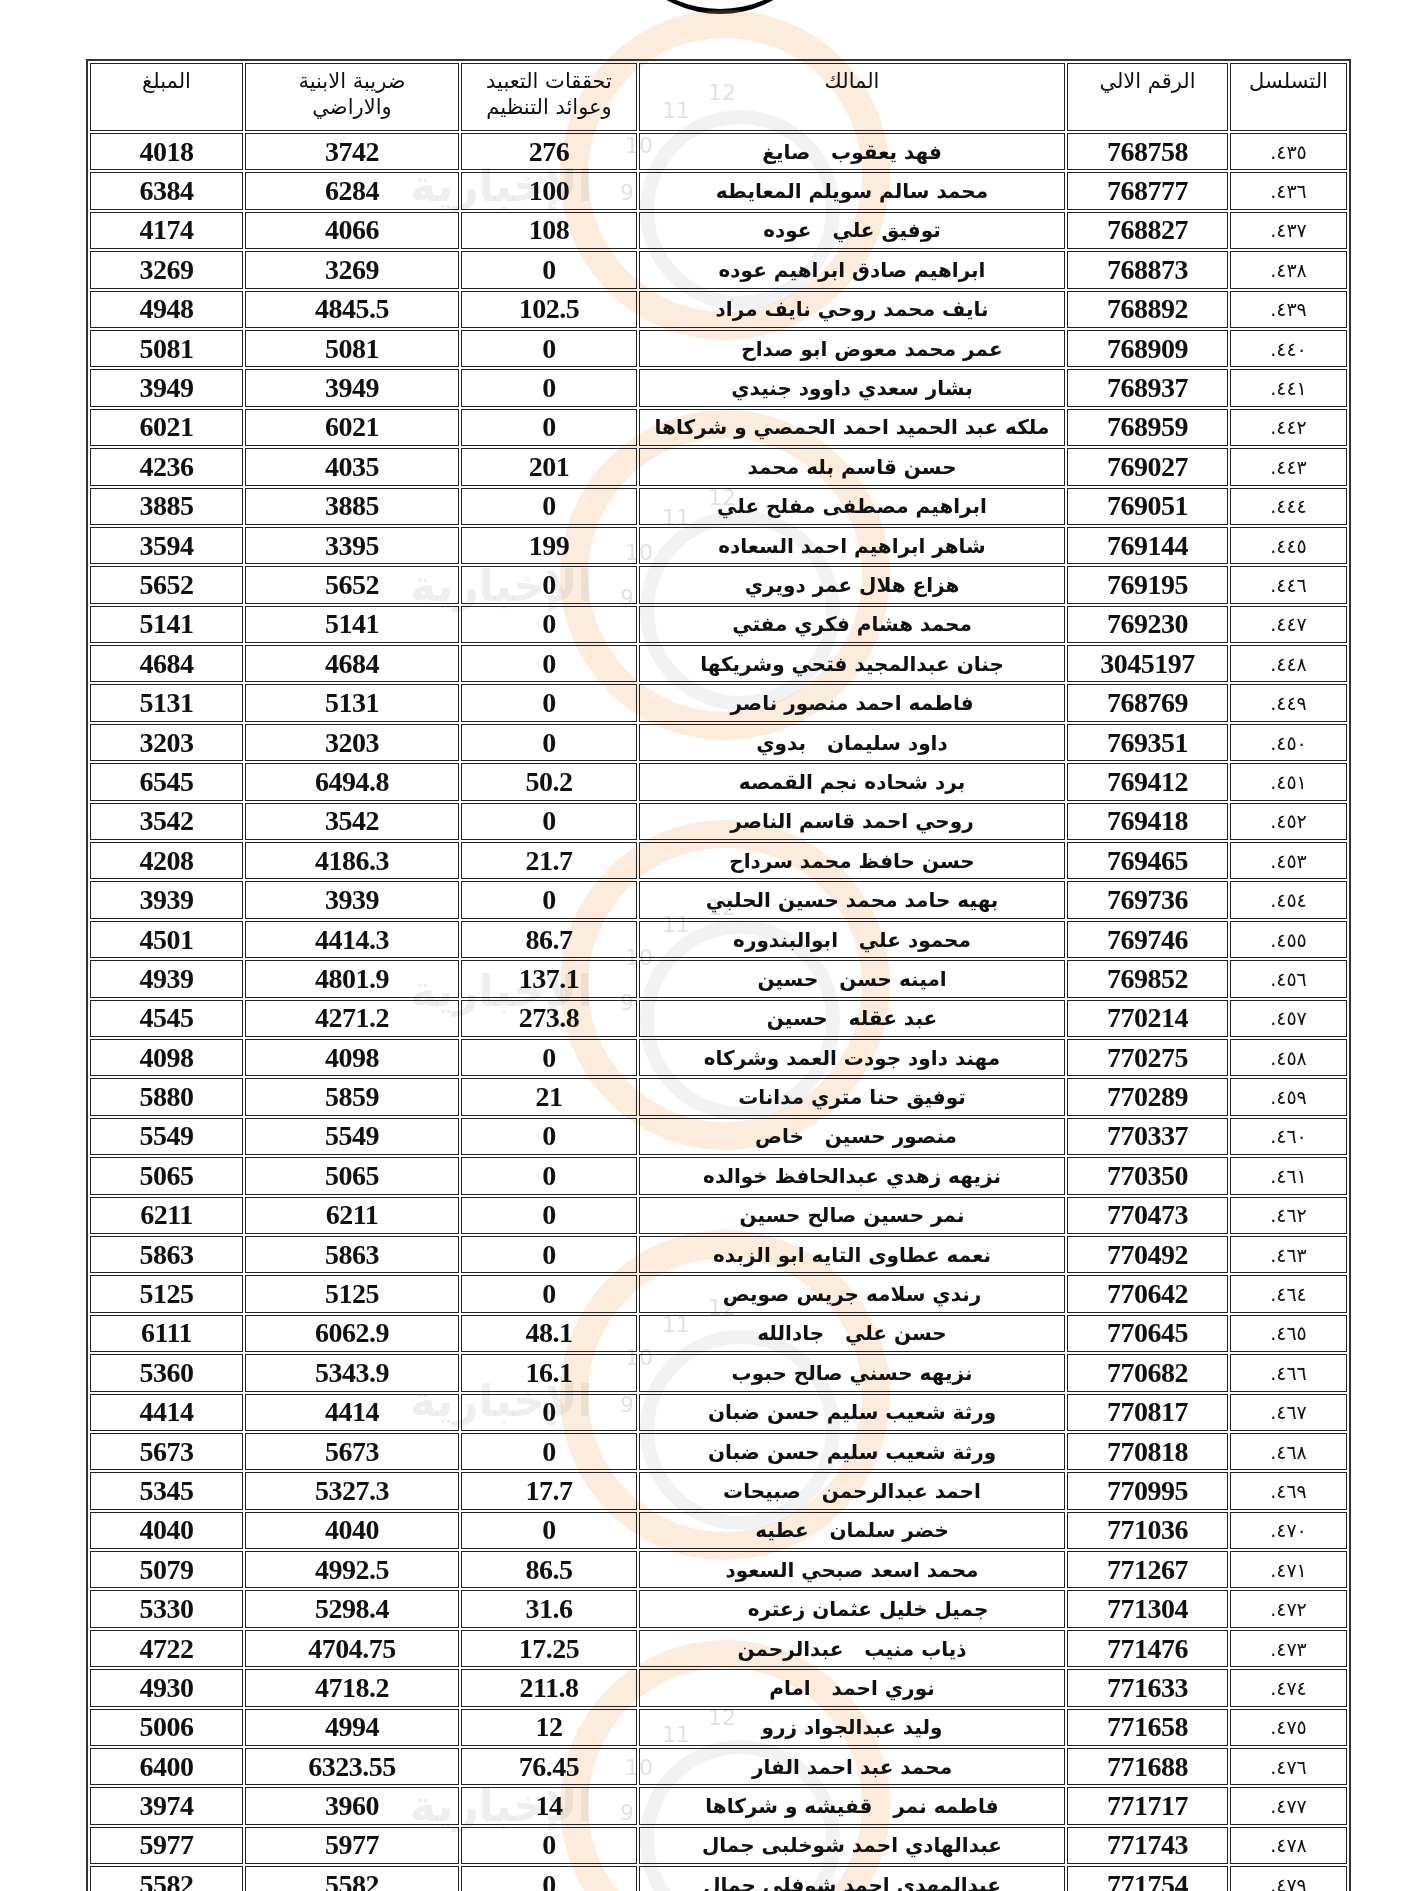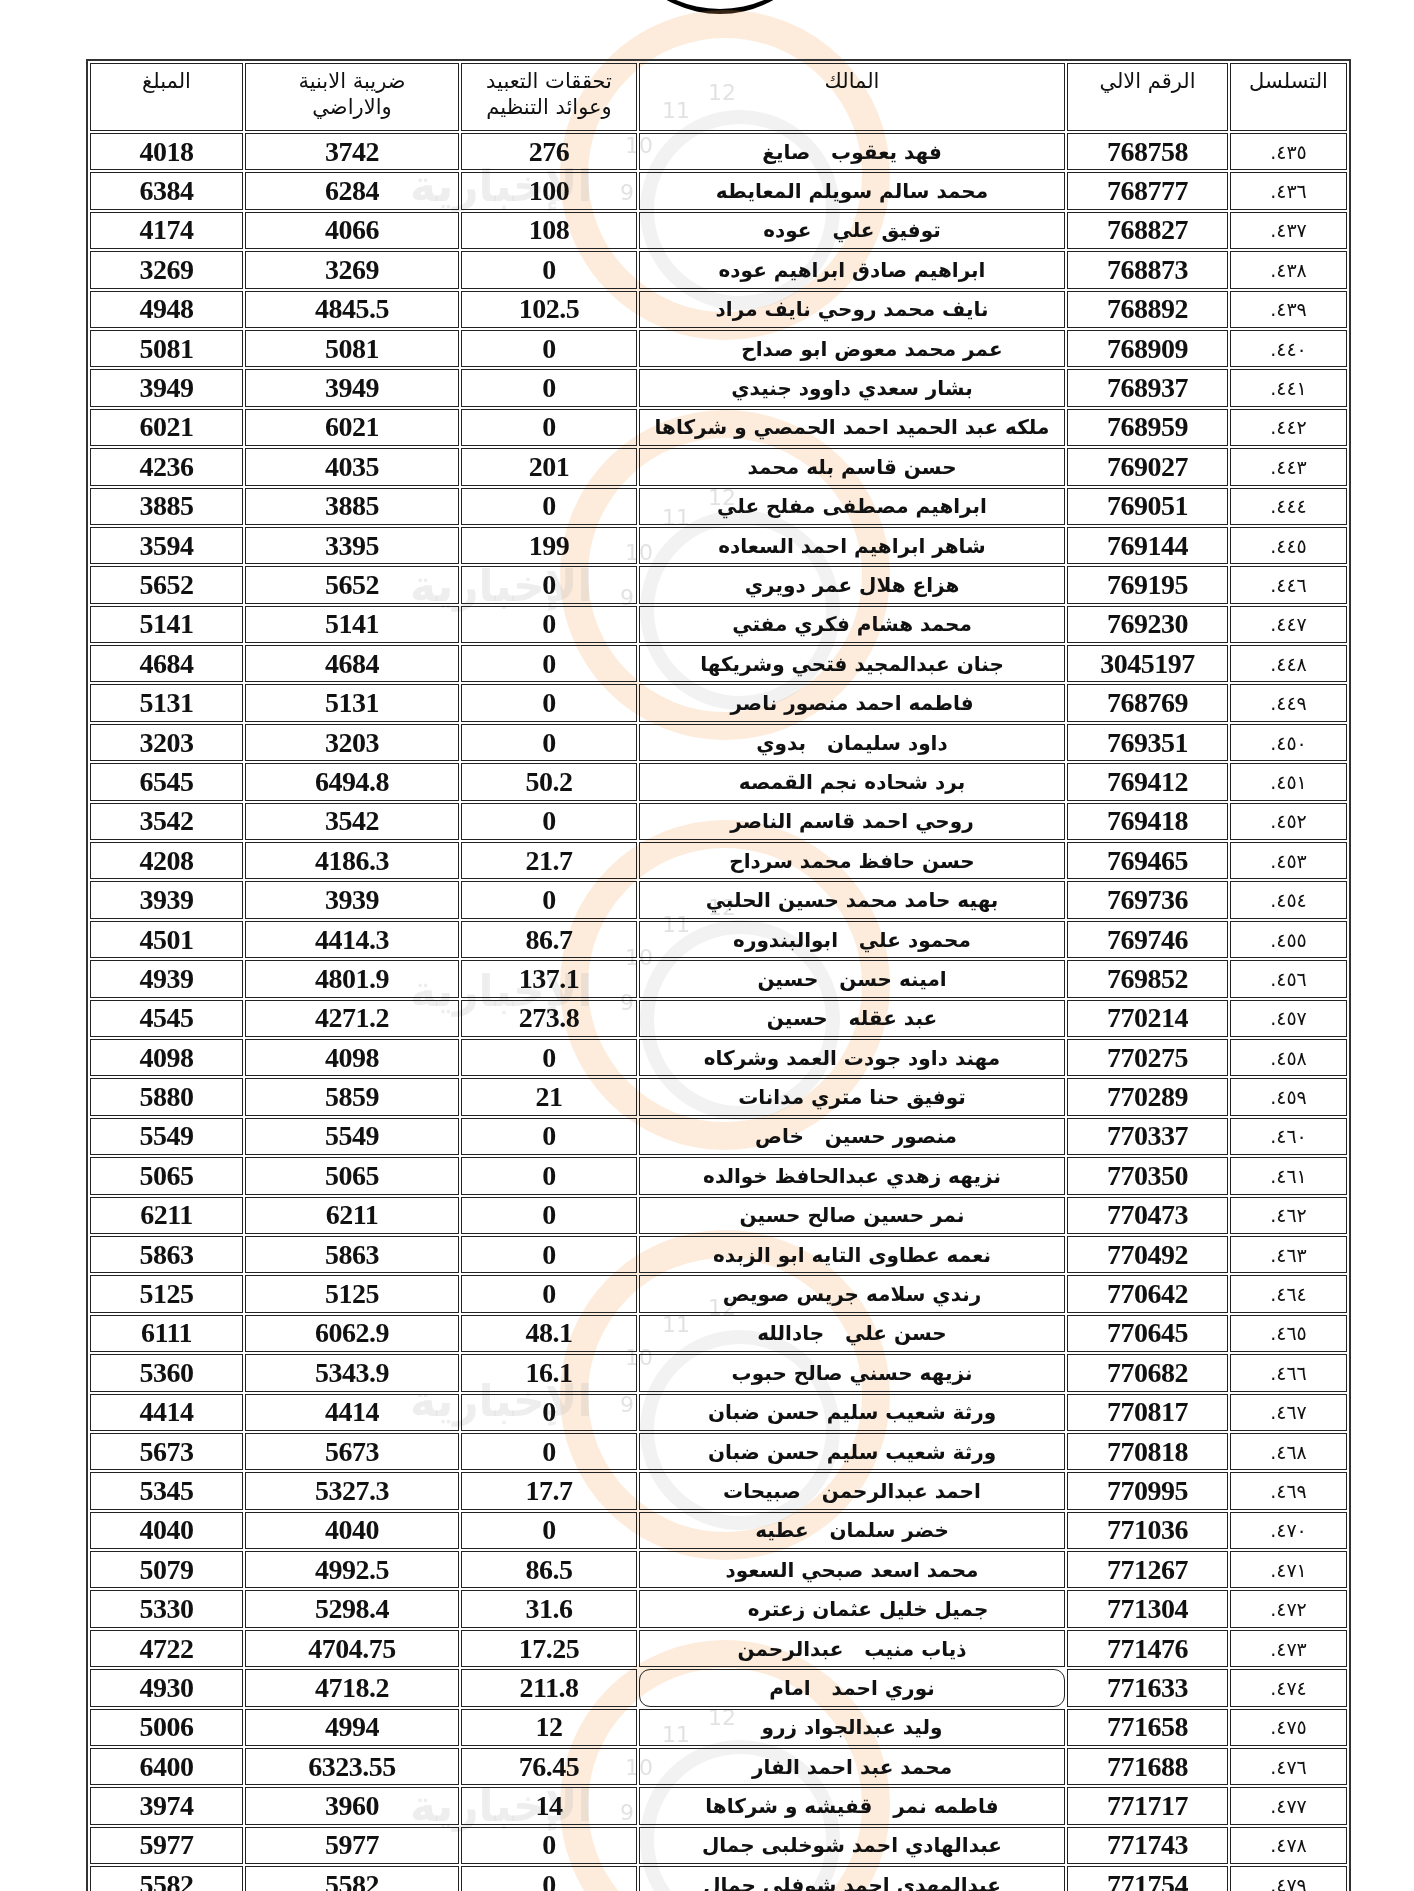--- a/index.html
+++ b/index.html
@@ -434,21 +434,21 @@
         <td class="seq">٤٧٣.</td>
         <td class="num">771476</td>
         <td class="name" style="white-space: pre;">ذياب منيب   عبدالرحمن</td>
         <td class="num">17.25</td>
         <td class="num">4704.75</td>
         <td class="num">4722</td>
       </tr>
       <tr>
         <td class="seq">٤٧٤.</td>
         <td class="num">771633</td>
-        <td class="name" style="white-space: pre; border-radius: 11px;">نوري احمد   امام</td>
+        <td class="name" style="white-space: pre;">نوري احمد   امام</td>
         <td class="num">211.8</td>
         <td class="num">4718.2</td>
         <td class="num">4930</td>
       </tr>
       <tr>
         <td class="seq">٤٧٥.</td>
         <td class="num">771658</td>
         <td class="name" style="white-space: pre;">وليد عبدالجواد زرو</td>
         <td class="num">12</td>
         <td class="num">4994</td>

